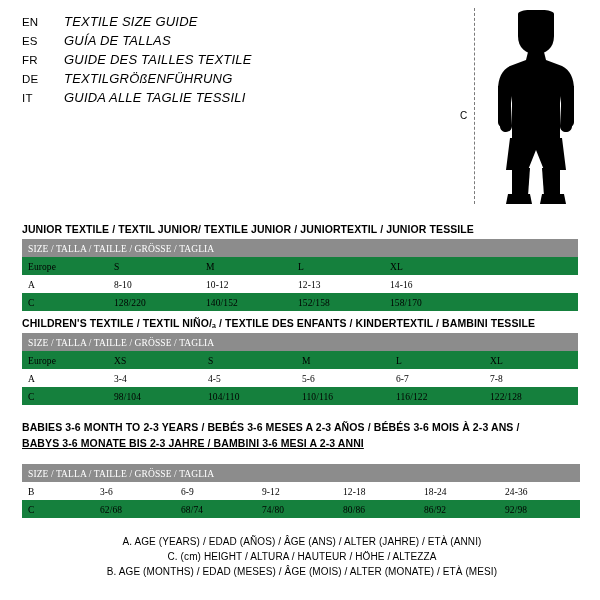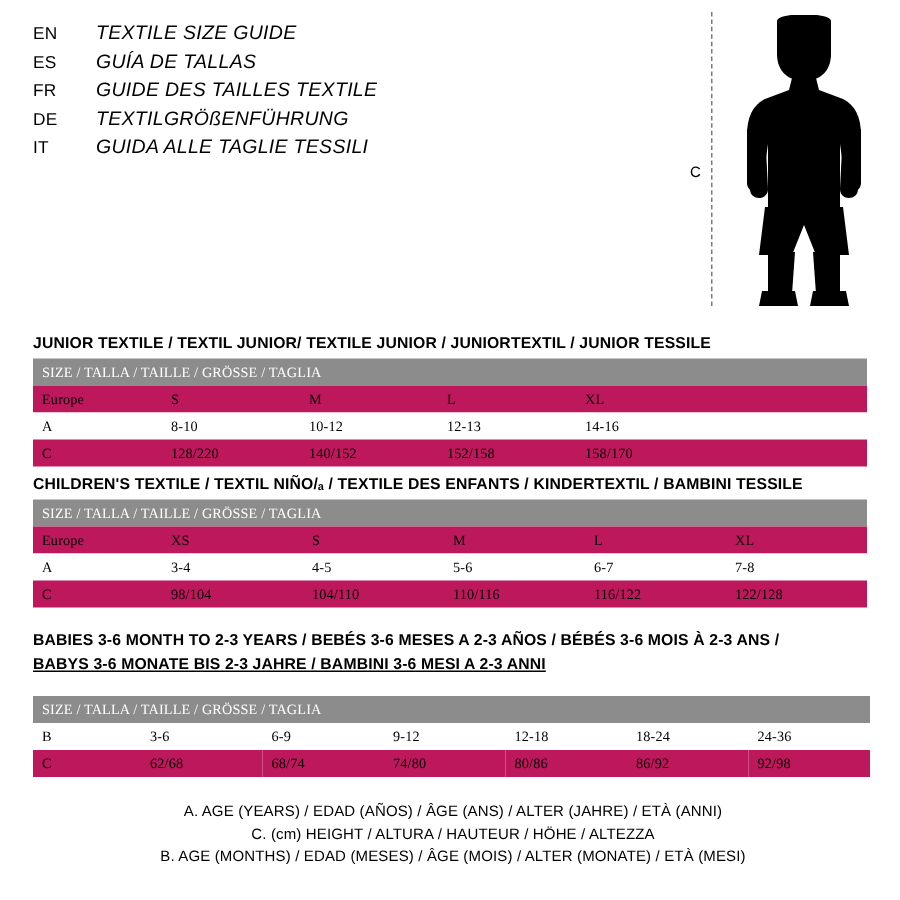--- a/index.html
+++ b/index.html
@@ -92,21 +92,21 @@
     vertical-align: middle;
     letter-spacing: 0.1px;
     font-family: Liberation Serif, serif;
   }
   tr.head-row td {
     background: #8c8c8c;
     color: #ffffff;
     font-size: 9.5px;
   }
   tr.shade td {
-    background: #be185d;
+    background: #15803d;
   }
   tr.plain td {
     background: #ffffff;
   }
 
   
   .footnotes {
     position: absolute;
     left: 22px;
     top: 534px;

